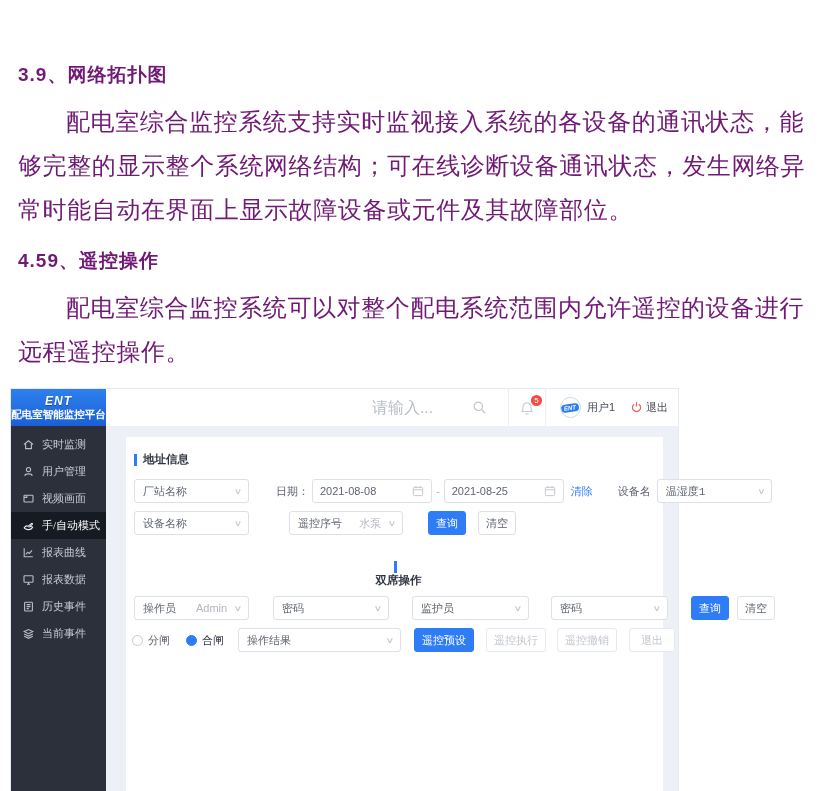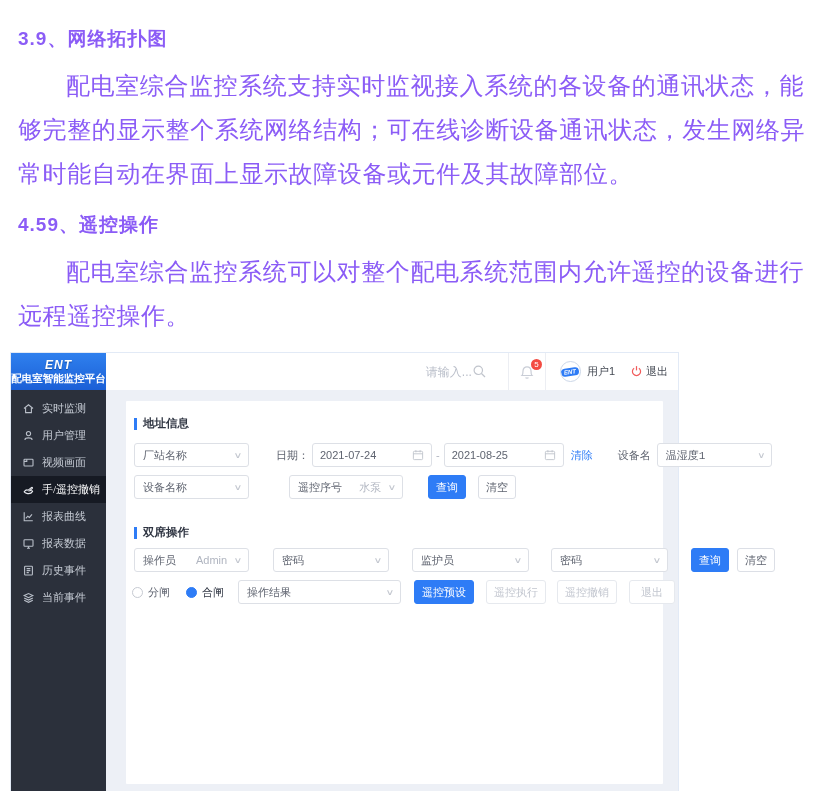--- a/index.html
+++ b/index.html
@@ -1,20 +1,20 @@
 <!DOCTYPE html>
 <html><head>
 <meta charset="utf-8">
 <style>
   * { margin:0; padding:0; box-sizing:border-box; }
   html,body { width:839px; background:#ffffff; font-family:"Liberation Sans","DejaVu Sans",sans-serif; }
   body { height:791px; overflow:hidden; }
 
   
-  .doc { padding:26px 18px 0 18px; color:#8b5cf6; }
+  .doc { padding:26px 18px 0 18px; color:#701a75;margin-top:36px; }
   .doc h2 { font-size:19px; font-weight:600; letter-spacing:1px; margin-bottom:12px; }
   .doc p  { font-size:24px; line-height:44px; letter-spacing:0.6px; text-indent:2em; margin-bottom:2px; }
   .doc h2.second { margin-top:16px; }
 
   
   .shot { margin:14px 11px 0 10px; width:669px; height:468px; display:flex;
           border:1px solid #e2eaf6; border-bottom:3px solid #cfe2f6; background:#edf0f6; }
 
   
   .sidebar { width:95px; background:#2b303b; flex:none; display:flex; flex-direction:column; }
@@ -29,22 +29,22 @@
   .nav-item.active { background:#161a23; color:#ffffff; }
   .nav-item .icon { width:13px; height:13px; flex:none; display:flex; }
   .nav-item svg { stroke:#b9bfc9; }
   .nav-item.active svg { stroke:#e8eaef; }
 
   
   .main { flex:1; display:flex; flex-direction:column; min-width:0; }
   .topbar { height:37px; background:#fff; flex:none; display:flex; align-items:center;
             justify-content:flex-end; padding-right:10px; }
   .search { display:flex; align-items:center; width:126px; }
-  .search input { border:none; outline:none; width:100px; font-size:12px; color:#5f6470;
-                  font-family:inherit;text-align:right; }
+  .search input { border:none; outline:none; width:100px; font-size:16px; color:#5f6470;
+                  font-family:inherit; }
   .search input::placeholder { color:#b9bec9; }
   .vdiv { width:1px; height:37px; background:#eceef3; margin:0 10px; flex:none; }
   .bell { position:relative; width:16px; height:18px; cursor:pointer; }
   .badge { position:absolute; top:-4px; right:-7px; background:#f34b42; color:#fff; font-size:8px;
            min-width:11px; height:11px; line-height:11px; border-radius:6px; text-align:center; padding:0 2px; }
   .userbox { display:flex; align-items:center; gap:6px; margin-left:4px; cursor:pointer; }
   .avatar { width:21px; height:21px; border-radius:50%; border:1px solid #ccd7e8; background:#fff;
             display:flex; align-items:center; justify-content:center; overflow:hidden; }
   .avatar span { font-size:6px; font-weight:bold; font-style:italic; color:#1e63d8;
                  background:#2e7cf6; color:#fff; border-radius:5px; padding:1px 3px; transform:rotate(-8deg); }
@@ -81,21 +81,21 @@
          justify-content:center; cursor:pointer; flex:none; white-space:nowrap; }
   .btn.primary { background:#2e7cf6; border:1px solid #2e7cf6; color:#fff; }
   .btn.plain   { background:#fff; border:1px solid #dcdfe6; color:#5f6470; }
   .btn.disabled{ background:#fff; border:1px solid #e6e9ee; color:#c2c6cf; }
 
   .radio-wrap { display:flex; align-items:center; gap:5px; cursor:pointer; flex:none; color:#5f6470; }
   .radio { width:11px; height:11px; border-radius:50%; border:1px solid #c6cad2; background:#fff; flex:none; }
   .radio.checked { border-color:#2e7cf6; background:#2e7cf6; }
 
   .mt8 { margin-top:8px; }
-  .gap-sec { margin-top:26px; }
+  .gap-sec { margin-top:26px;flex-direction:column; }
 </style>
 </head>
 <body>
 
 <div class="doc">
   <h2>3.9、网络拓扑图</h2>
   <p>配电室综合监控系统支持实时监视接入系统的各设备的通讯状态，能够完整的显示整个系统网络结构；可在线诊断设备通讯状态，发生网络异常时能自动在界面上显示故障设备或元件及其故障部位。</p>
   <h2 class="second">4.59、遥控操作</h2>
   <p>配电室综合监控系统可以对整个配电系统范围内允许遥控的设备进行远程遥控操作。</p>
 </div>
@@ -134,21 +134,21 @@
             </svg>
         </span>
         <span>视频画面</span>
       </div>
       <div class="nav-item active">
         <span class="icon">
           <svg viewBox="0 0 13 13" width="13" height="13" fill="none" stroke-width="1.1">
               <path d="M2.2 8.8 C3.5 6.8 5 6.6 6.2 7.2 L9.6 4.4 C10.3 4 10.8 4.7 10.3 5.3 L7.8 7.6 C9.3 7.3 10.4 7.6 10.6 8.4 C9.5 10.2 6.8 10.9 4.8 10.4 C3.7 10.1 2.8 9.6 2.2 8.8 Z"></path>
             </svg>
         </span>
-        <span>手/遥控撤销</span>
+        <span>手/自动模式</span>
       </div>
       <div class="nav-item">
         <span class="icon">
           <svg viewBox="0 0 13 13" width="13" height="13" fill="none" stroke-width="1.1">
               <path d="M2.2 2.2 V10.8 H10.8"></path>
               <path d="M3.8 8.4 L5.8 6.2 L7.4 7.4 L10 4.4"></path>
             </svg>
         </span>
         <span>报表曲线</span>
       </div>
@@ -225,21 +225,21 @@
           <span>地址信息</span>
         </div>
 
         <div class="row">
           <div class="sel w115">
             <span>厂站名称</span>
             <span class="chev">∨</span>
           </div>
           <span class="lbl" style="margin-left:27px">日期：</span>
           <div class="date-input" style="margin-left:3px">
-            <span>2021-07-24</span>
+            <span>2021-08-08</span>
             <span class="cal">
               <svg viewBox="0 0 13 13" width="12" height="12" fill="none" stroke="#c0c4cc" stroke-width="1">
                   <rect x="1.5" y="2.5" width="10" height="9" rx="1"></rect>
                   <path d="M1.5 5.2 H11.5 M4.2 1.2 V3.6 M8.8 1.2 V3.6"></path>
                 </svg>
             </span>
           </div>
           <span class="lbl" style="margin:0 4px;color:#b0b5c0">-</span>
           <div class="date-input">
             <span>2021-08-25</span>

